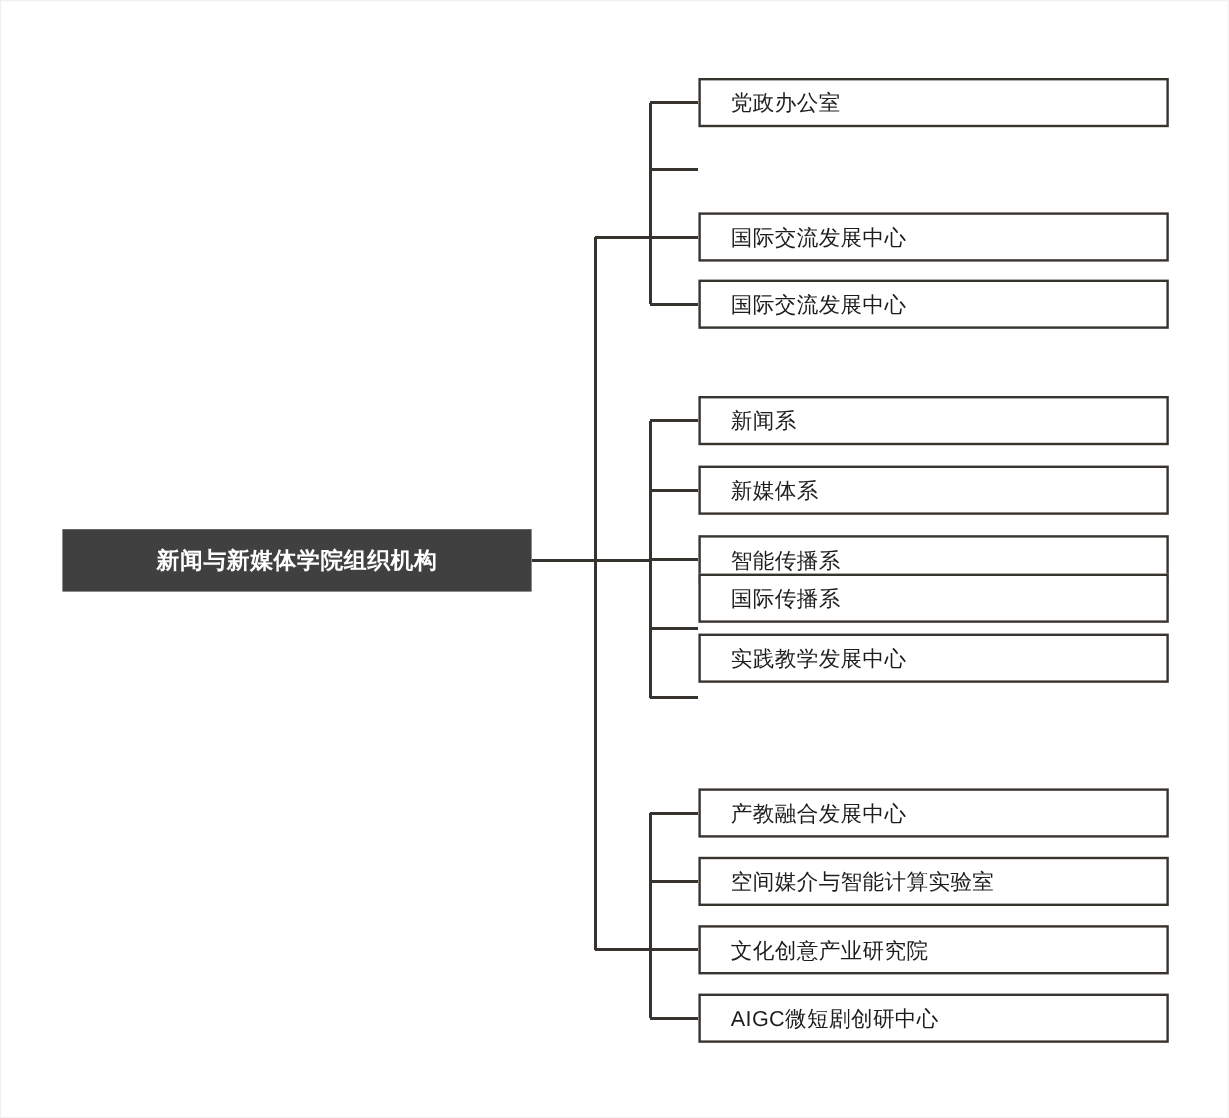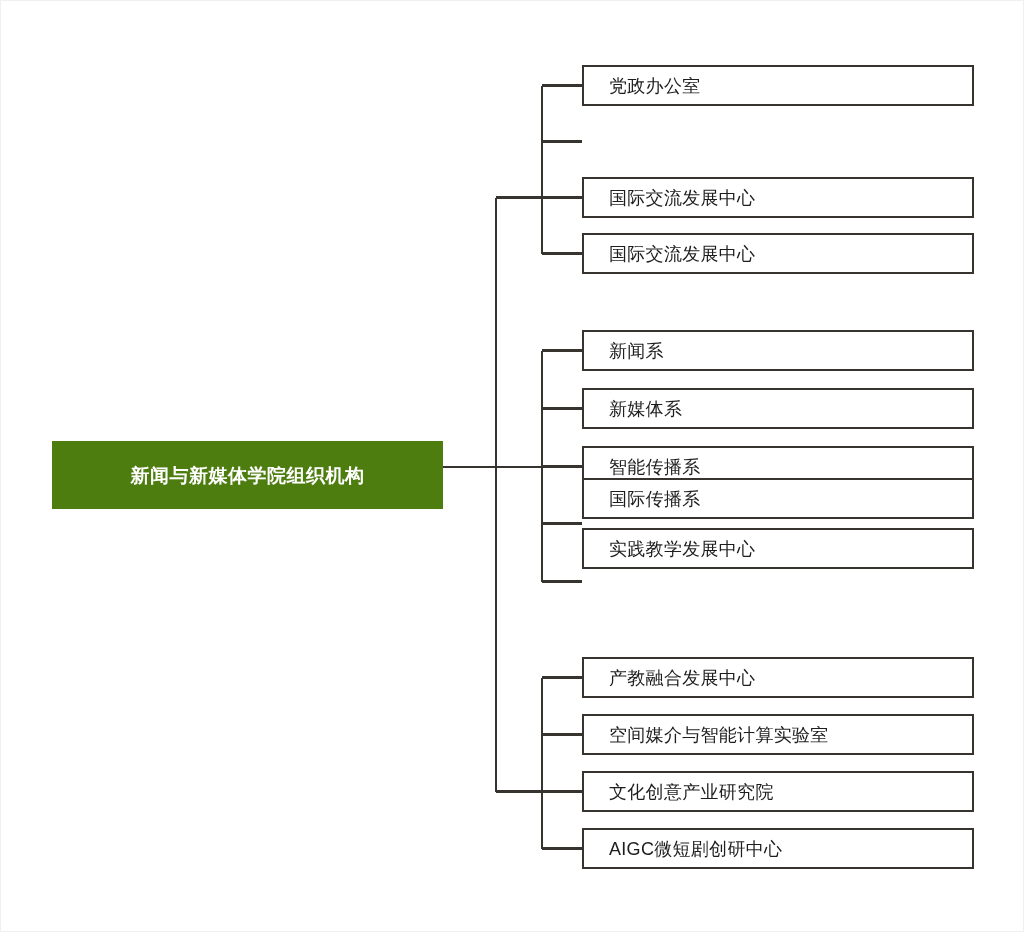--- a/index.html
+++ b/index.html
@@ -28,22 +28,22 @@
     top: 0;
     width: 1024px;
     height: 932px;
     pointer-events: none;
   }
   .root-node {
     position: absolute;
     left: 51px;
     top: 440px;
     width: 391px;
-    height: 68px;
-    background: #4d7c0f;
+    height: 52px;
+    background: #404040;
     color: #ffffff;
     display: flex;
     align-items: center;
     justify-content: center;
     box-sizing: border-box;
   }
   .root-label {
     font-size: 19px;
     font-weight: bold;
     letter-spacing: 0.5px;

